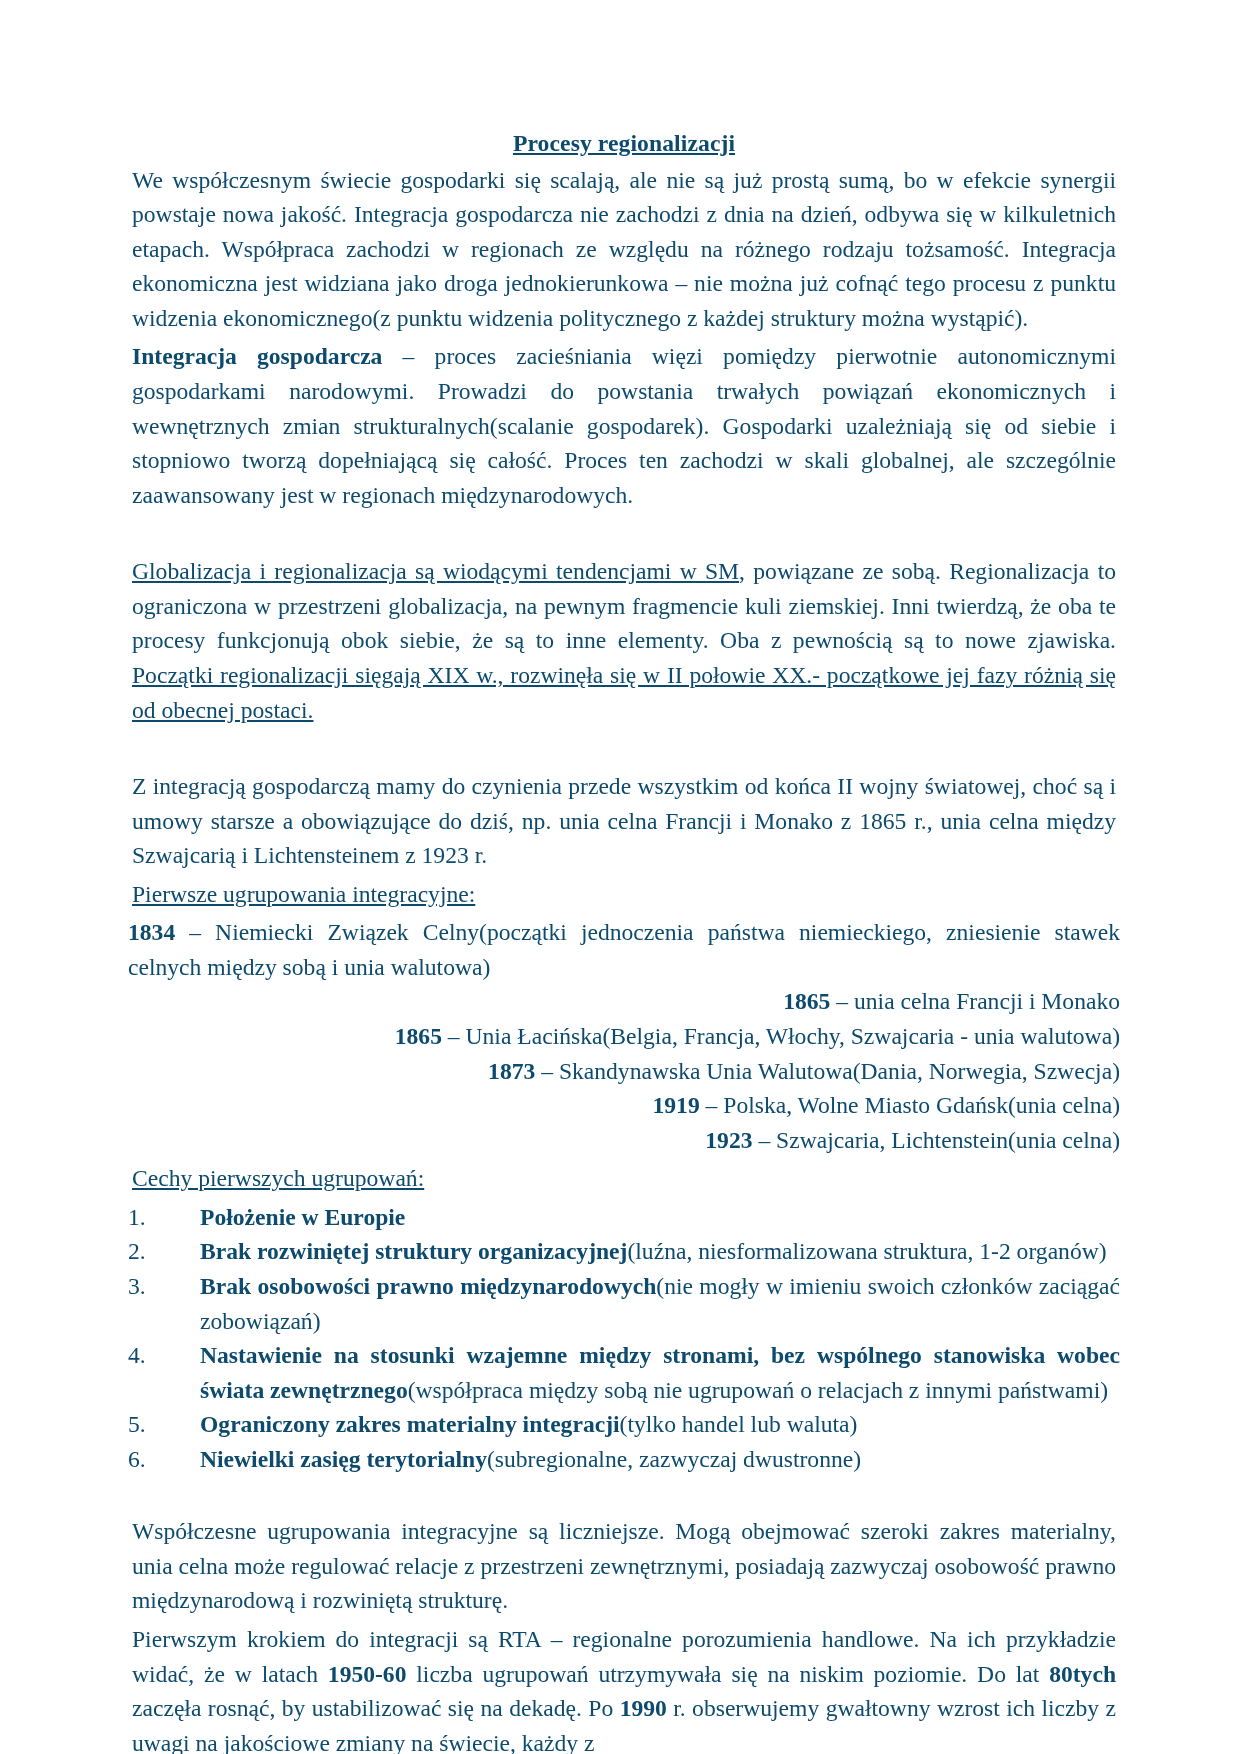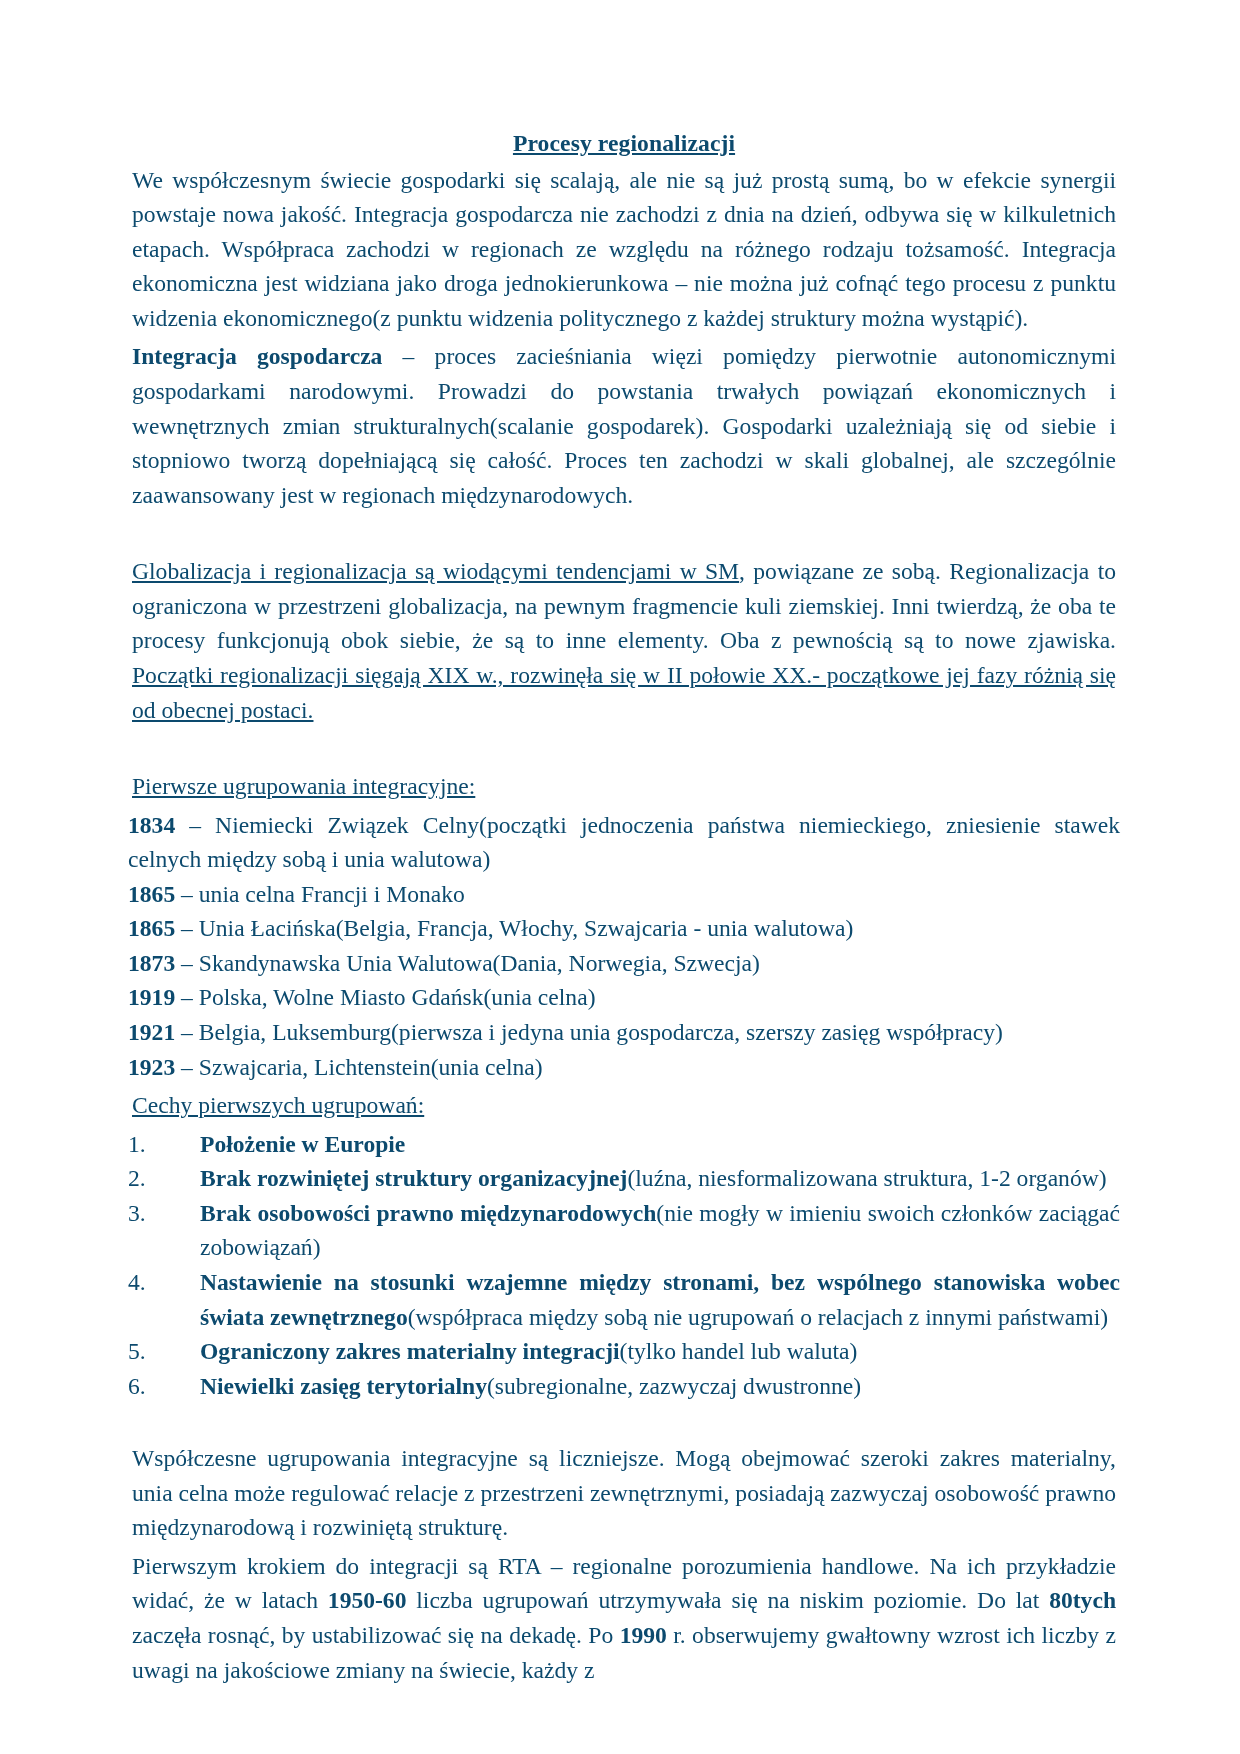--- a/index.html
+++ b/index.html
@@ -48,21 +48,21 @@
     font-weight: bold;
   }
   .u {
     text-decoration: underline;
   }
   .yearline {
     margin: 0;
     text-align: justify;
   }
   .yearline.one-line {
-    text-align: left;
+    text-align: right;
   }
   ol.features {
     list-style: none;
     margin: 0;
     padding: 0;
   }
   ol.features li {
     position: relative;
     padding-left: 72px;
     text-align: justify;
@@ -94,29 +94,29 @@
     <p class="para">We współczesnym świecie gospodarki się scalają, ale nie są już prostą sumą, bo w efekcie synergii powstaje nowa jakość. Integracja gospodarcza nie zachodzi z dnia na dzień, odbywa się w kilkuletnich etapach. Współpraca zachodzi w regionach ze względu na różnego rodzaju tożsamość. Integracja ekonomiczna jest widziana jako droga jednokierunkowa – nie można już cofnąć tego procesu z punktu widzenia ekonomicznego(z punktu widzenia politycznego z każdej struktury można wystąpić).</p>
 
     <p class="para"><b>Integracja gospodarcza</b><span> – proces zacieśniania więzi pomiędzy pierwotnie autonomicznymi gospodarkami narodowymi. Prowadzi do powstania trwałych powiązań ekonomicznych i wewnętrznych zmian strukturalnych(scalanie gospodarek). Gospodarki uzależniają się od siebie i stopniowo tworzą dopełniającą się całość. Proces ten zachodzi w skali globalnej, ale szczególnie zaawansowany jest w regionach międzynarodowych.</span></p>
 
     <div class="spacer"></div>
 
     <p class="para"><span class="u">Globalizacja i regionalizacja są wiodącymi tendencjami w SM</span><span>, powiązane ze sobą. Regionalizacja to ograniczona w przestrzeni globalizacja, na pewnym fragmencie kuli ziemskiej. Inni twierdzą, że oba te procesy funkcjonują obok siebie, że są to inne elementy. Oba z pewnością są to nowe zjawiska. </span><span class="u">Początki regionalizacji sięgają XIX w., rozwinęła się w II połowie XX.- początkowe jej fazy różnią się od obecnej postaci.</span></p>
 
     <div class="spacer"></div>
 
+    <p class="para">Z integracją gospodarczą mamy do czynienia przede wszystkim od końca II wojny światowej, choć są i umowy starsze a obowiązujące do dziś, np. unia celna Francji i Monako z 1865 r., unia celna między Szwajcarią i Lichtensteinem z 1923 r.</p>
 
     <p class="para noindent"><span class="u">Pierwsze ugrupowania integracyjne:</span></p>
 
     <p class="yearline"><b>1834</b><span> – Niemiecki Związek Celny(początki jednoczenia państwa niemieckiego, zniesienie stawek celnych między sobą i unia walutowa)</span></p>
     <p class="yearline one-line"><b>1865</b><span> – unia celna Francji i Monako</span></p>
     <p class="yearline one-line"><b>1865</b><span> – Unia Łacińska(Belgia, Francja, Włochy, Szwajcaria - unia walutowa)</span></p>
     <p class="yearline one-line"><b>1873</b><span> – Skandynawska Unia Walutowa(Dania, Norwegia, Szwecja)</span></p>
     <p class="yearline one-line"><b>1919</b><span> – Polska, Wolne Miasto Gdańsk(unia celna)</span></p>
-    <p class="yearline one-line"><b>1921</b><span> – Belgia, Luksemburg(pierwsza i jedyna unia gospodarcza, szerszy zasięg współpracy)</span></p>
     <p class="yearline one-line"><b>1923</b><span> – Szwajcaria, Lichtenstein(unia celna)</span></p>
 
     <p class="para noindent"><span class="u">Cechy pierwszych ugrupowań:</span></p>
 
     <ol class="features">
       <li class="short"><span class="num">1.</span><b>Położenie w Europie</b><span></span></li>
       <li><span class="num">2.</span><b>Brak rozwiniętej struktury organizacyjnej</b><span>(luźna, niesformalizowana struktura, 1-2 organów)</span></li>
       <li><span class="num">3.</span><b>Brak osobowości prawno międzynarodowych</b><span>(nie mogły w imieniu swoich członków zaciągać zobowiązań)</span></li>
       <li><span class="num">4.</span><b>Nastawienie na stosunki wzajemne między stronami, bez wspólnego stanowiska wobec świata zewnętrznego</b><span>(współpraca między sobą nie ugrupowań o relacjach z innymi państwami)</span></li>
       <li class="short"><span class="num">5.</span><b>Ograniczony zakres materialny integracji</b><span>(tylko handel lub waluta)</span></li>

